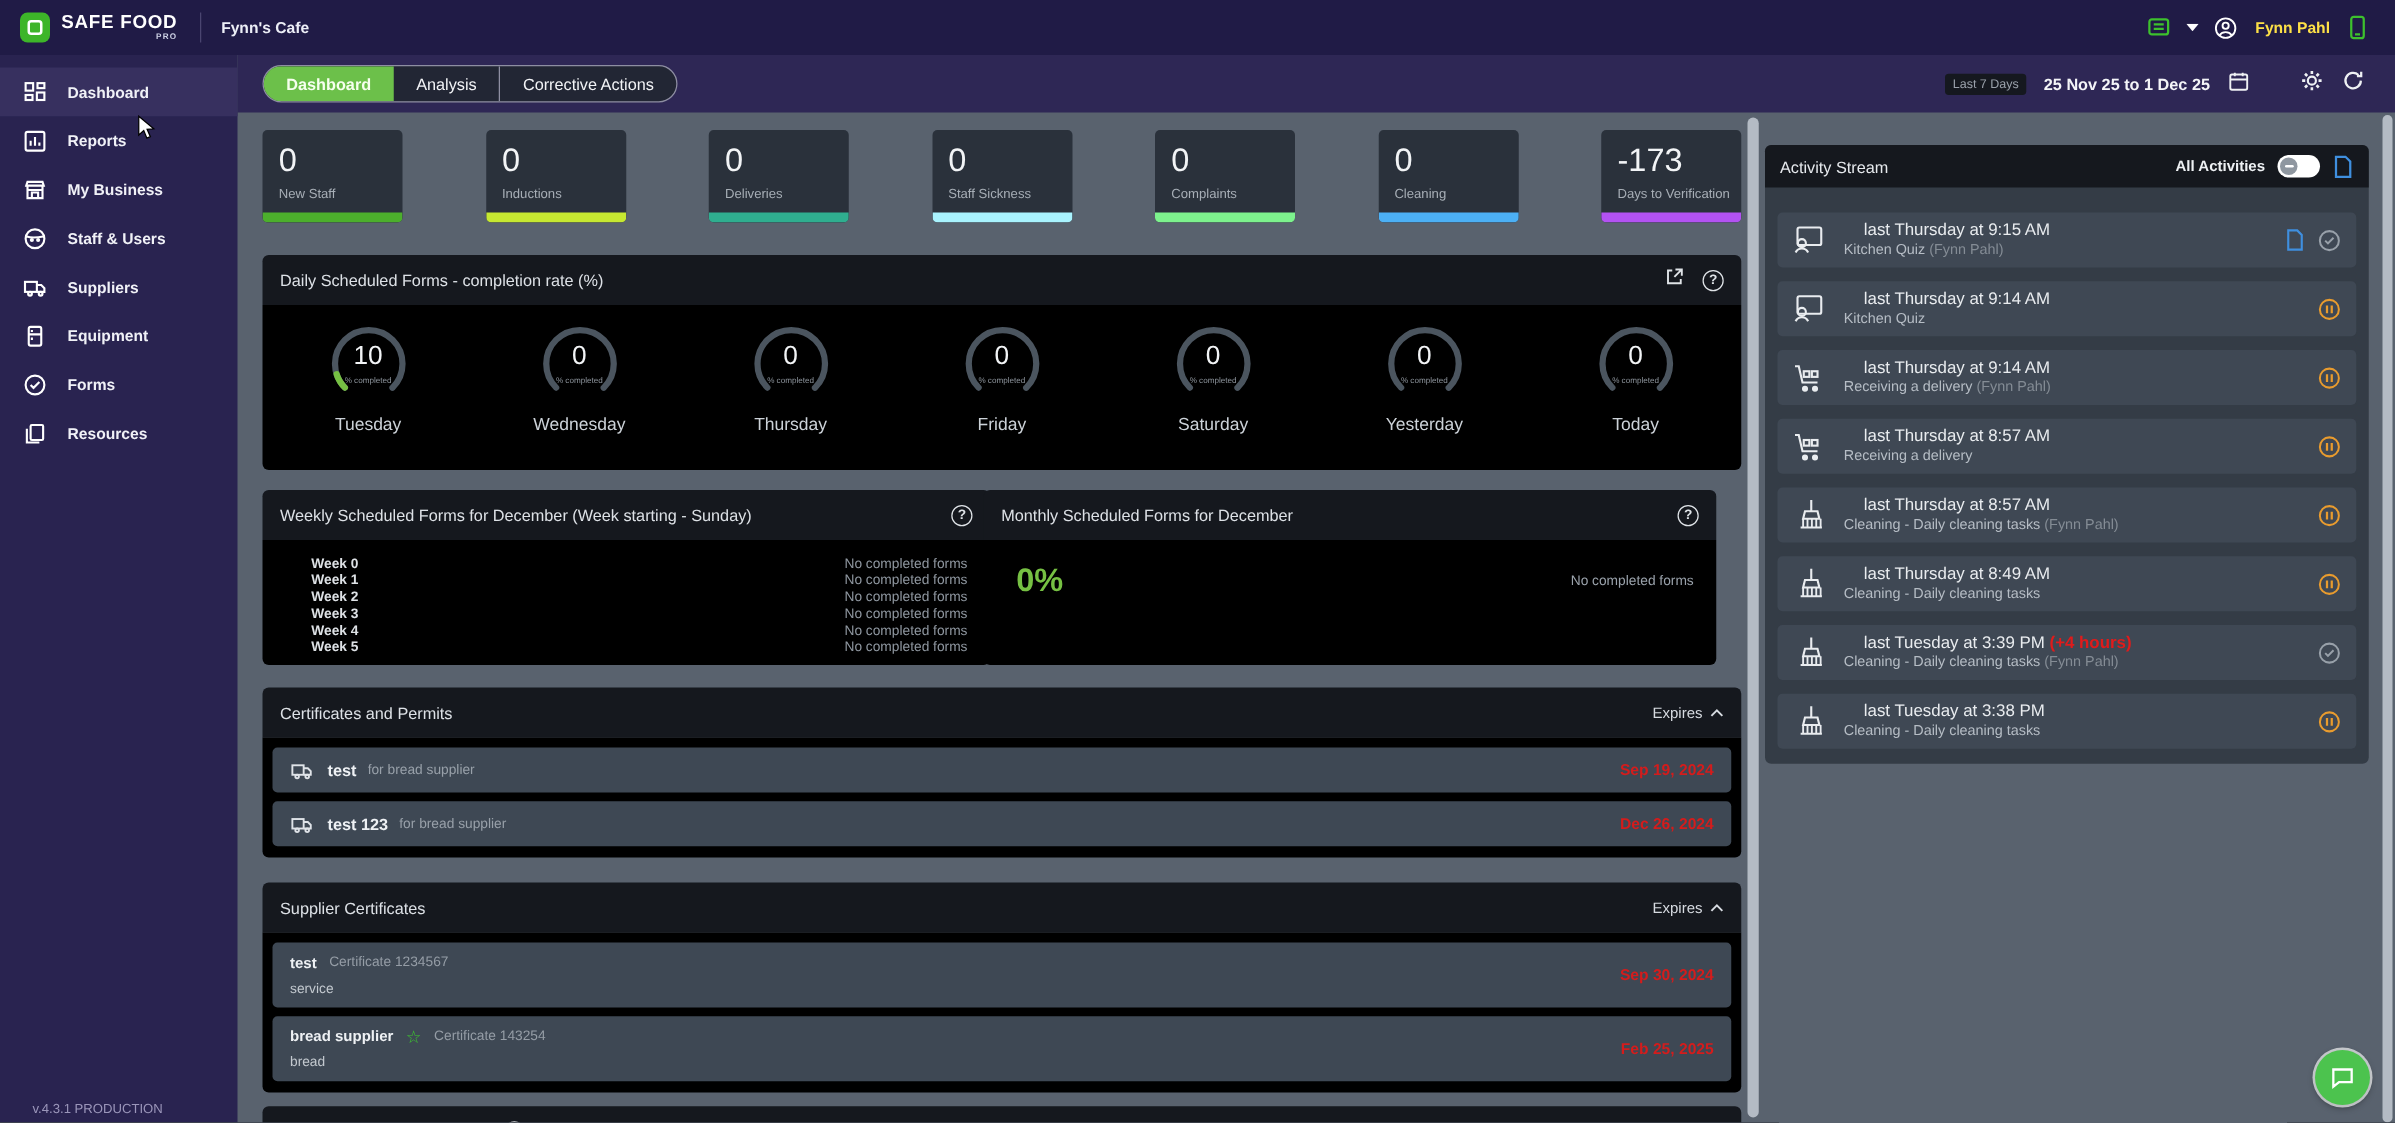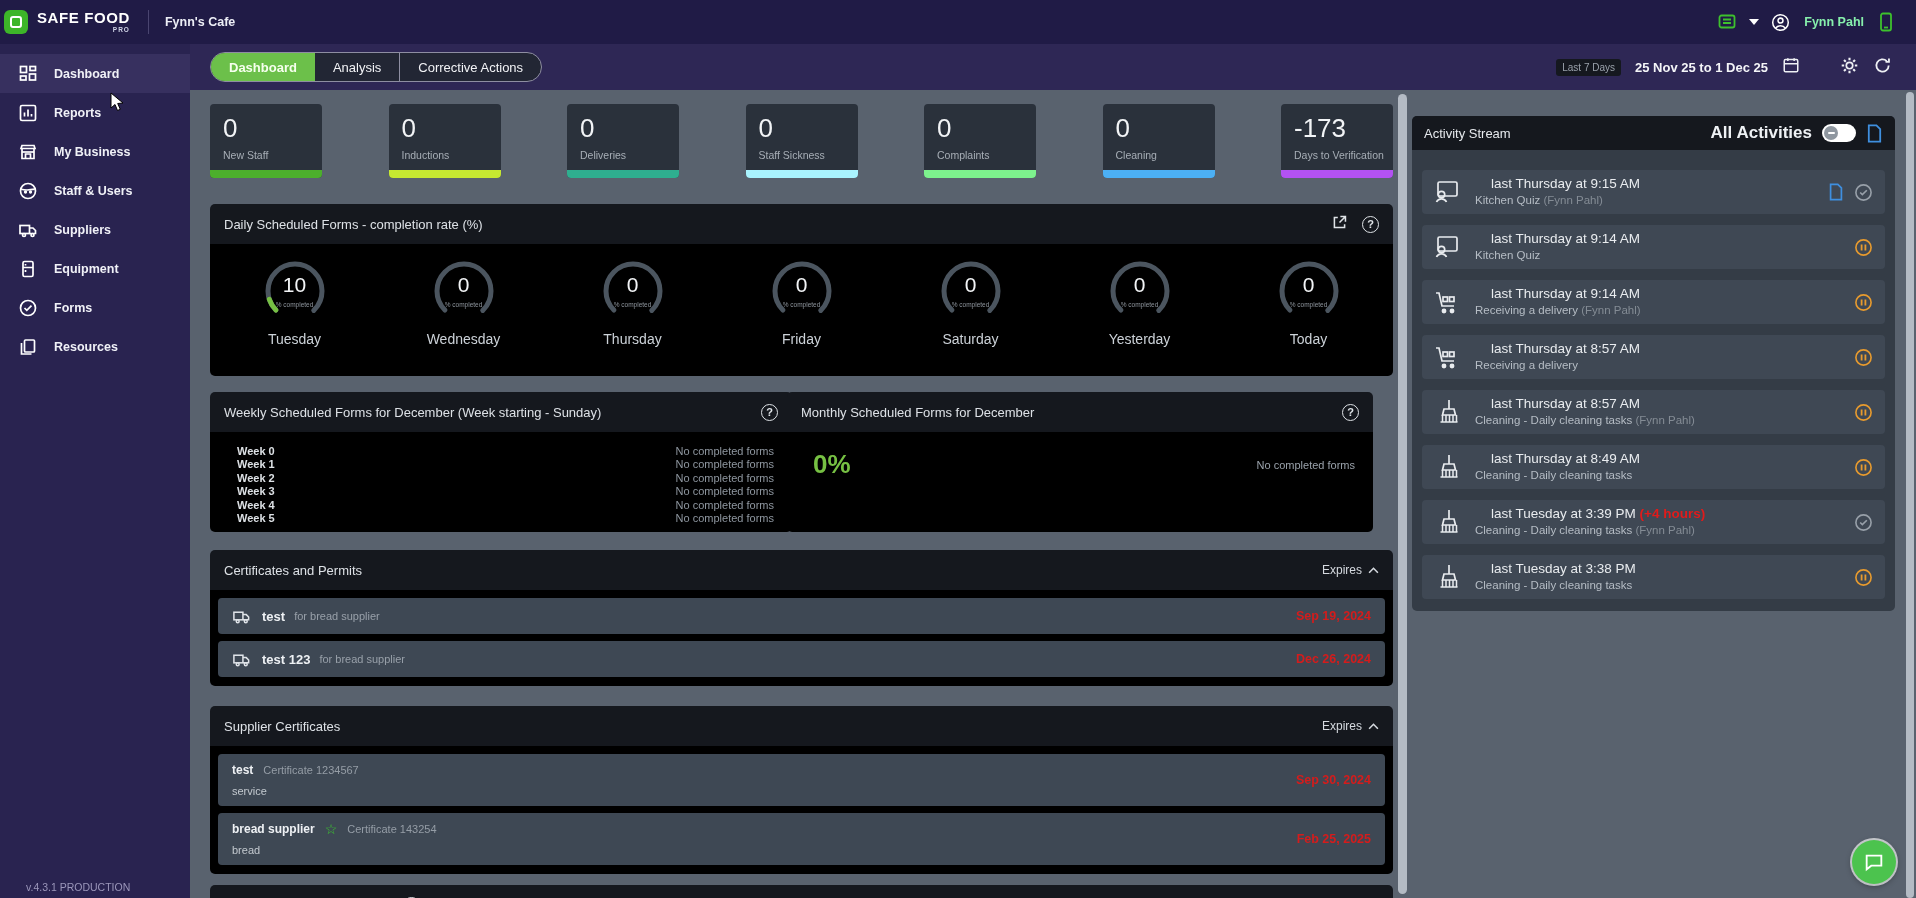--- a/index.html
+++ b/index.html
@@ -3,32 +3,32 @@
 <meta charset="utf-8">
 <style>
   html,body{margin:0;padding:0;background:#30343c;}
   *{box-sizing:border-box;}
   .app{position:relative;width:1916px;height:898px;overflow:hidden;
        background:#59626e;font-family:"Liberation Sans",sans-serif;color:#e8ebee;}
 
   
   .topbar{position:absolute;left:0;top:0;width:1916px;height:44px;background:#201b46;
           display:flex;align-items:center;z-index:30;}
-  .brand{display:flex;align-items:center;gap:9px;padding-left:4px;}
+  .brand{display:flex;align-items:center;gap:9px;padding-left:16px;}
   .logo-box{width:24px;height:24px;border-radius:6px;background:#3db529;display:flex;align-items:center;justify-content:center;}
   .logo-inner{width:12px;height:12px;border:2.5px solid #fff;border-radius:3px;}
   .brand-text{display:flex;flex-direction:column;line-height:1;}
   .brand-main{font-size:15px;font-weight:bold;letter-spacing:.6px;color:#fff;}
   .brand-sub{font-size:6.5px;font-weight:bold;color:#cfd3e6;align-self:flex-end;margin-top:2px;letter-spacing:1px;}
   .topbar-divider{width:1px;height:24px;background:#4a4570;margin:0 16px 0 18px;}
   .business-name{font-size:12.5px;font-weight:bold;color:#eceef6;}
   .topbar-right{margin-left:auto;display:flex;align-items:center;gap:12px;padding-right:22px;}
   .icon{display:inline-flex;align-items:center;justify-content:center;}
   .green{color:#3dc12d;}
-  .username{font-size:12.5px;font-weight:bold;color:#86efac;margin:0 2px;}
+  .username{font-size:12.5px;font-weight:bold;color:#fde047;margin:0 2px;}
 
   
   .sidebar{position:absolute;left:0;top:44px;width:190px;height:854px;background:#292350;z-index:20;}
   .side-list{padding-top:10px;}
   .side-item{display:flex;align-items:center;gap:16px;height:39px;padding-left:18px;cursor:pointer;}
   .side-item.is-active{background:#37305f;}
   .side-ic{width:20px;height:20px;color:#fff;}
   .side-ic svg{display:none;width:20px;height:20px;}
   .side-ic[data-icon="dashboard"] .si-dashboard{display:block;}
   .side-ic[data-icon="reports"] .si-reports{display:block;}
@@ -80,21 +80,21 @@
   .gauge{display:flex;flex-direction:column;align-items:center;width:120px;}
   .gauge-wrap{position:relative;width:70px;height:70px;}
   .gauge-track{fill:none;stroke:#4b555f;stroke-width:5;stroke-linecap:round;stroke-dasharray:127.23 169.65;}
   .gauge-fill{fill:none;stroke:#76c043;stroke-width:5;stroke-linecap:round;}
   .gauge-num{position:absolute;left:0;right:0;top:17px;text-align:center;font-size:21px;color:#f2f4f6;}
   .gauge-sub{position:absolute;left:0;right:0;top:45px;text-align:center;font-size:6.5px;color:#8d949c;}
   .gauge-day{margin-top:5px;font-size:14px;color:#ccd2d8;}
 
   
   .weekly-panel{position:absolute;left:20px;top:302px;width:582px;}
-  .weekly-body{height:100px;padding:13px 18px 0 27px;}
+  .weekly-body{height:100px;padding:13px 18px 0 39px;}
   .week-row{display:flex;justify-content:space-between;line-height:13.4px;}
   .week-label{font-size:11px;color:#dde1e5;font-weight:bold;}
   .week-status{font-size:11px;color:#8f97a0;}
   .monthly-panel{position:absolute;left:597px;top:302px;width:586px;}
   .monthly-body{height:100px;position:relative;}
   .monthly-pct{position:absolute;left:26px;top:17px;font-size:26px;font-weight:bold;color:#76c043;}
   .monthly-status{position:absolute;right:18px;top:27px;font-size:11px;color:#9aa2ab;}
 
   
   .certs-panel{position:absolute;left:20px;top:460px;width:1183px;}
@@ -122,21 +122,21 @@
             font-size:12.5px;font-weight:bold;color:#d41c1c;}
 
   
   .maint-panel{position:absolute;left:20px;top:795px;width:1183px;}
 
   
   .activity{position:absolute;left:1222px;top:26px;width:483px;background:#343c46;border-radius:5px;padding-bottom:12px;}
   .act-head{height:34px;background:#15181e;border-radius:5px 5px 0 0;display:flex;align-items:center;padding:0 12px;}
   .act-title{font-size:13px;color:#e6e9ed;}
   .act-head-right{margin-left:auto;display:flex;align-items:center;gap:10px;}
-  .act-filter{font-size:17px;font-weight:bold;color:#eef1f4;}
+  .act-filter{font-size:12px;font-weight:bold;color:#eef1f4;}
   .toggle{width:34px;height:18px;background:#fff;border-radius:9px;position:relative;cursor:pointer;}
   .toggle-knob{position:absolute;left:2px;top:2px;width:14px;height:14px;border-radius:50%;background:#8f97a0;
                display:flex;align-items:center;justify-content:center;}
   .toggle-knob::after{content:"";width:7px;height:2px;background:#fff;border-radius:1px;}
   .act-list{padding:20px 10px 0 10px;display:flex;flex-direction:column;gap:11px;}
   .act-item{display:flex;align-items:center;background:#3f4854;border-radius:4px;height:44px;
             padding:0 12px 0 10px;cursor:pointer;}
   .act-ic{width:32px;height:30px;color:#e9ecef;margin-right:11px;flex:none;}
   .act-ic svg{display:none;width:30px;height:30px;}
   .act-ic[data-icon="quiz"] .i-quiz{display:block;}

